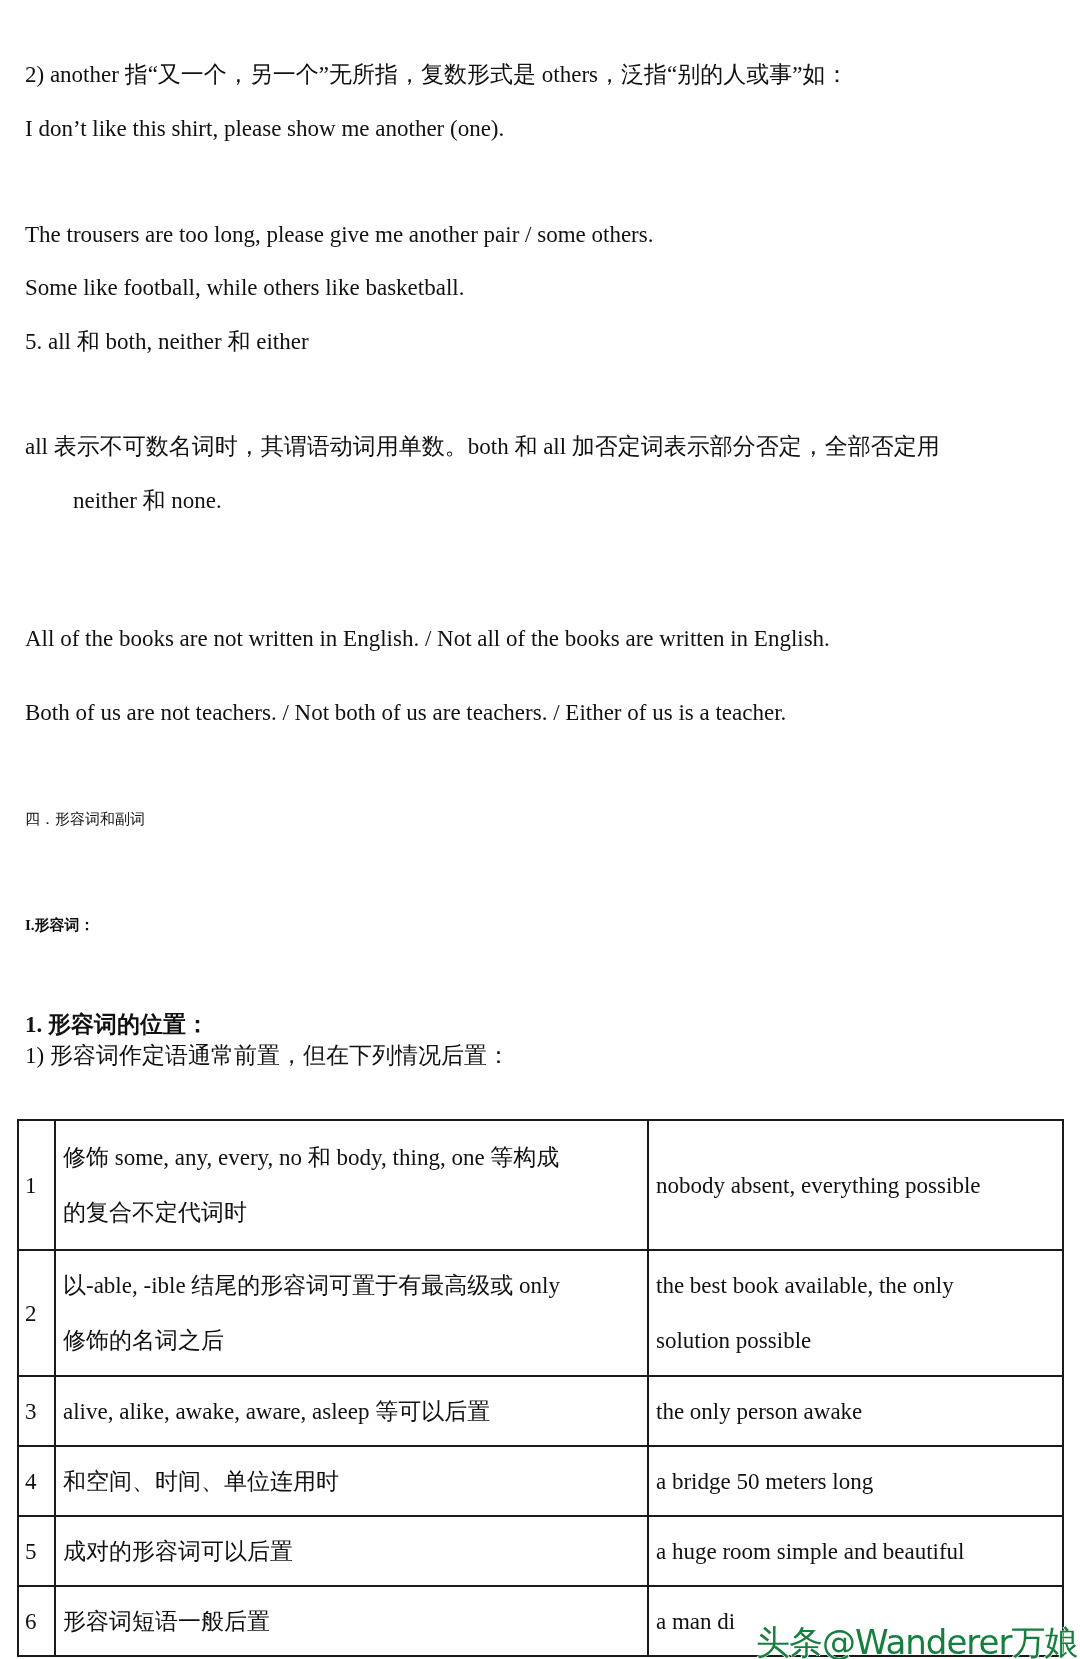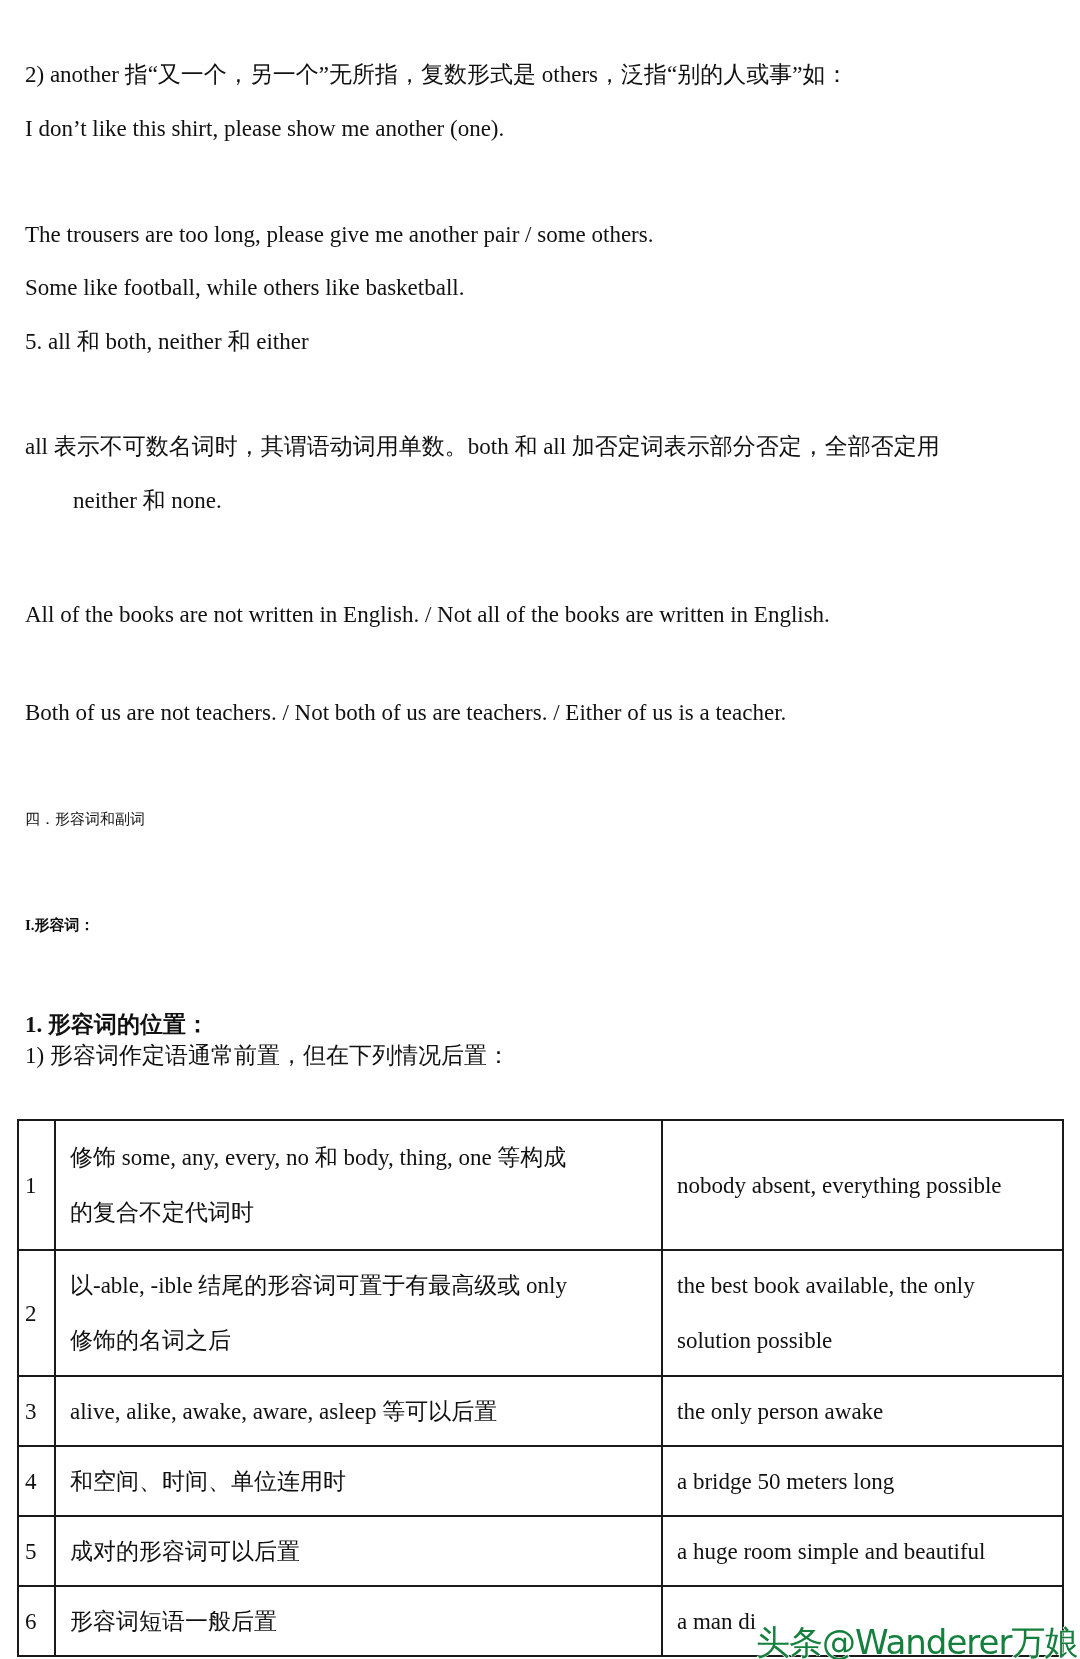--- a/index.html
+++ b/index.html
@@ -15,21 +15,21 @@
     .heading { font-size: 15px; }
     .bold { font-weight: bold; text-align: right; }
     table.doc-table {
       position: absolute; left: 17px; top: 1119px;
       width: 1047px; border-collapse: collapse;
       font-size: 23px;
     }
     table.doc-table td {
       border: 2px solid #1a1a1a;
       vertical-align: middle;
-      padding: 0 14px;
+      padding: 0 7px;
       line-height: 55px;
     }
     table.doc-table td.num { width: 23px; padding: 0 6px; }
     table.doc-table td.desc { width: 577px; }
     table.doc-table td.ex { line-height: 55px; }
     .watermark {
       position: absolute; left: 756px; top: 1620px;
       font-family: "DejaVu Sans", sans-serif; font-size: 34px;
       color: #15803d; letter-spacing: -1px;
       text-shadow: 1px 0 #fff, -1px 0 #fff;
@@ -39,21 +39,21 @@
 <body>
 
 <div>
   <div class="line" style="top:60px;text-align:right;">2) another 指“又一个，另一个”无所指，复数形式是 others，泛指“别的人或事”如：</div>
   <div class="line" style="top:114px;">I don’t like this shirt, please show me another (one).</div>
   <div class="line" style="top:220px;">The trousers are too long, please give me another pair / some others.</div>
   <div class="line" style="top:273px;">Some like football, while others like basketball.</div>
   <div class="line" style="top:327px;">5. all 和 both, neither 和 either</div>
   <div class="line" style="top:432px;">all 表示不可数名词时，其谓语动词用单数。both 和 all 加否定词表示部分否定，全部否定用</div>
   <div class="line" style="top:486px;margin-left:48px;">neither 和 none.</div>
-  <div class="line" style="top:600px;text-align:center;">All of the books are not written in English. / Not all of the books are written in English.</div>
+  <div class="line" style="top:624px;text-align:center;">All of the books are not written in English. / Not all of the books are written in English.</div>
   <div class="line" style="top:698px;">Both of us are not teachers. / Not both of us are teachers. / Either of us is a teacher.</div>
 
   <div class="line heading" style="top:804px;">四．形容词和副词</div>
   <div class="line heading bold" style="top:910px;">I.形容词：</div>
   <div class="line" style="top:1010px;font-weight:bold;">1. 形容词的位置：</div>
   <div class="line" style="top:1016px;margin-top:25px;">1) 形容词作定语通常前置，但在下列情况后置：</div>
 
   <table class="doc-table">
     <tbody>
         <tr style="height:130px;">

